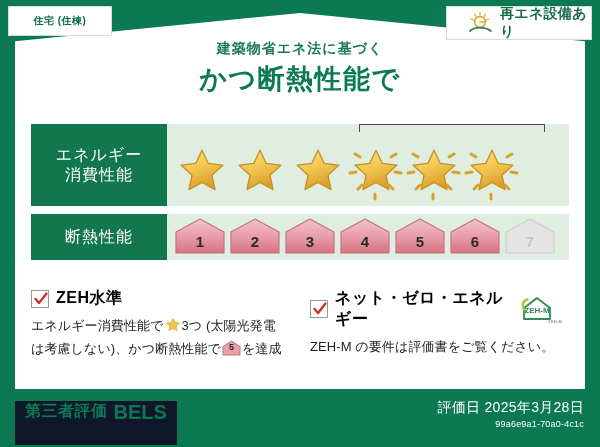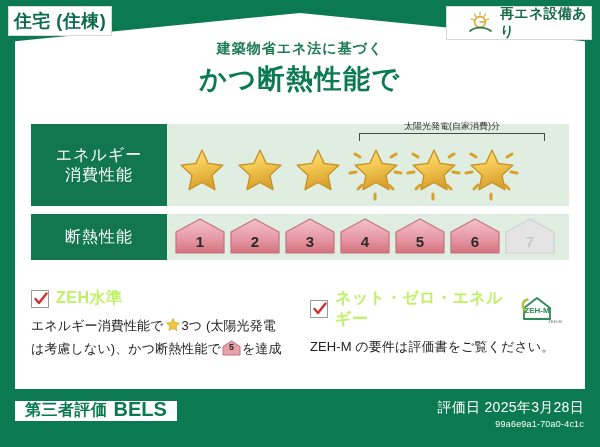--- a/index.html
+++ b/index.html
@@ -19,21 +19,21 @@
     background:#ffffff;
     display:flex;align-items:center;justify-content:center;
     box-sizing:border-box;
     z-index:6;
   }
   .chip-building{
     left:8px;top:6px;width:104px;height:30px;
     border:1px solid #d9d9d9;
   }
   .chip-building .chip-text{
-    font-size:18px;font-weight:bold;color:#0b6b4a;letter-spacing:.5px;
+    font-size:10px;font-weight:bold;color:#0b6b4a;letter-spacing:.5px;
   }
   .chip-renew{
     right:8px;top:6px;width:146px;height:34px;
     border:1px solid #d9d9d9;
     gap:5px;
     padding-left:20px;
   }
   .chip-renew .chip-text{
     font-size:14px;font-weight:bold;color:#176b4a;letter-spacing:.3px;
   }
@@ -132,21 +132,21 @@
   .check-col{flex:1 1 50%;padding-right:8px;box-sizing:border-box;}
   .check-col.right{padding-left:10px;}
   .check-head{display:flex;align-items:center;gap:7px;margin-bottom:7px;}
   .check-box{
     width:18px;height:18px;flex:0 0 auto;
     border:1px solid #9a9a9a;background:#fff;
     position:relative;box-sizing:border-box;
   }
   .check-box svg{position:absolute;left:1px;top:0px;width:16px;height:16px;}
   .check-title{
-    font-size:16px;font-weight:bold;color:#bef264;letter-spacing:.5px;
+    font-size:16px;font-weight:bold;color:#000000;letter-spacing:.5px;
   }
   .check-body{
     font-size:13px;color:#222;line-height:1.55;letter-spacing:.1px;
   }
   .inline-ico{
     display:inline-block;vertical-align:-3px;margin:0 1px;
   }
   .inline-star{width:16px;height:16px;}
   .inline-house{width:19px;height:16px;position:relative;}
   .inline-house .ih-num{
@@ -162,22 +162,22 @@
     font-size:4px;color:#6b6b6b;letter-spacing:.2px;
   }
 
   
   .footer{
     position:absolute;left:0;right:0;bottom:0;height:58px;
     z-index:5;
   }
   .bels-box{
     position:absolute;left:15px;top:12px;
-    height:20px;background:#ffffff;
-    display:flex;align-items:flex-end;padding:0 10px;
+    height:44px;background:#0f172a;
+    display:flex;align-items:flex-start;padding:0 10px;
     box-sizing:border-box;
   }
   .bels-third{
     font-size:16px;font-weight:bold;color:#0b7a52;letter-spacing:.5px;
   }
   .bels-word{
     font-size:20px;font-weight:bold;color:#0b7a52;letter-spacing:0px;
     margin-left:6px;
   }
   .builder-name{
@@ -230,21 +230,20 @@
   <div class="rows">
 
     <div class="perf-row row-energy">
       <div class="row-head">
         <span>エネルギー</span>
         <span>消費性能</span>
       </div>
       <div class="row-body">
 
         <div class="solar-ann">
-          <div class="ann-text">太陽光発電(自家消費)分</div>
           <div class="ann-bracket"></div>
         </div>
 
         <div class="stars" id="stars-container">
             <div class="star-cell">
               <svg class="star-svg" viewBox="0 0 24 24">
                 <defs>
                   <linearGradient id="sg0" x1="0" y1="0" x2="0.3" y2="1">
                     <stop offset="0%" stop-color="#fbe08a"></stop>
                     <stop offset="45%" stop-color="#f4cb55"></stop>

